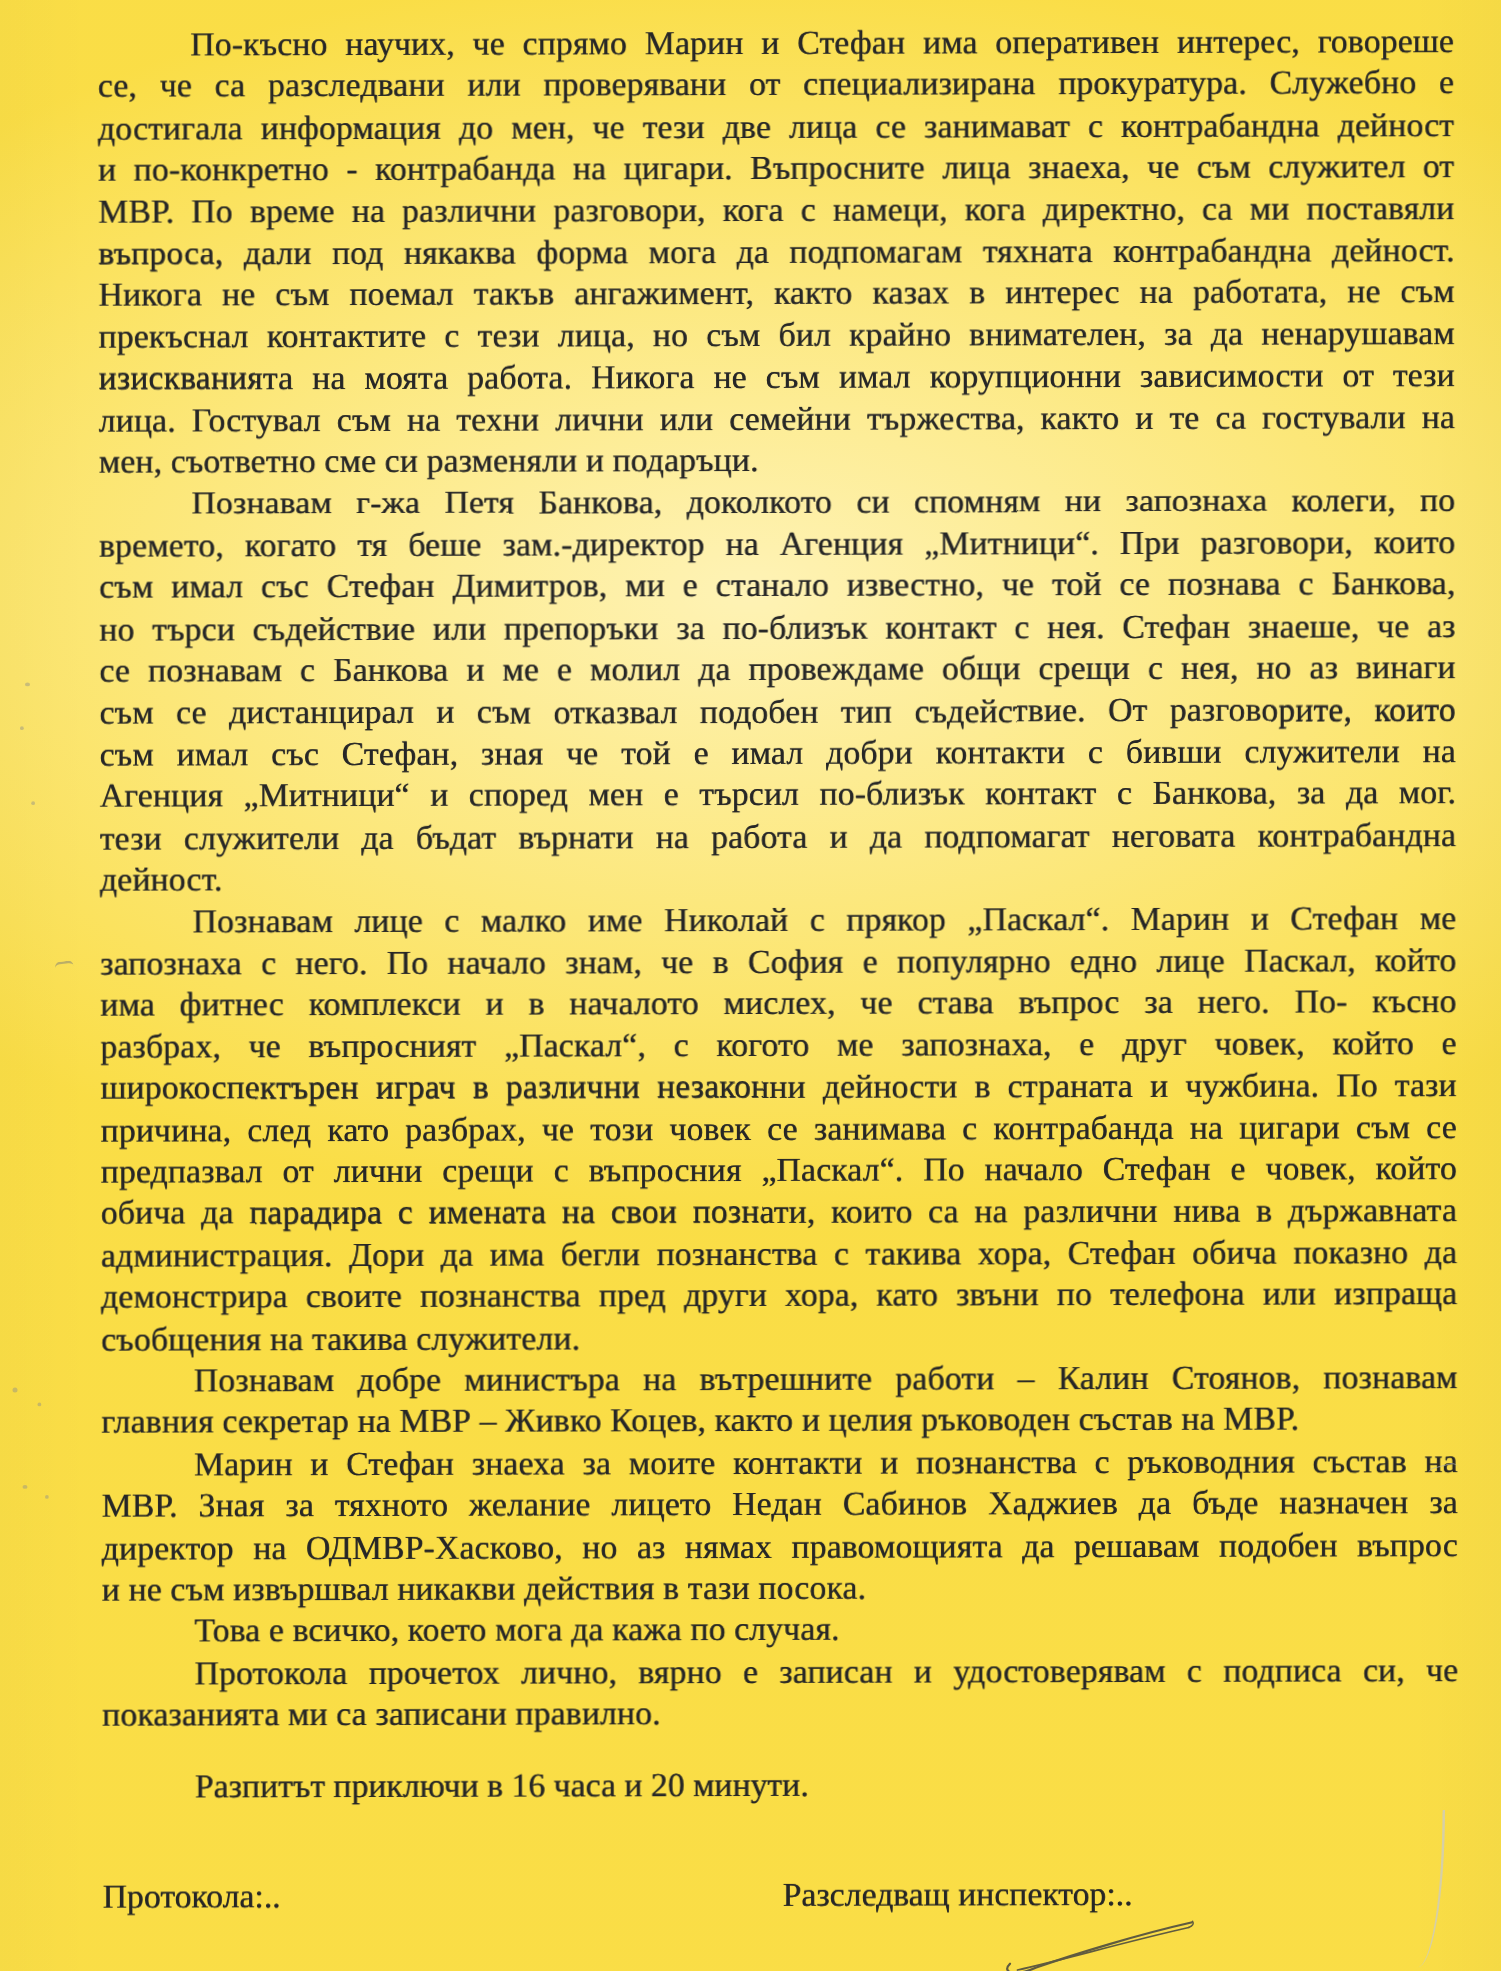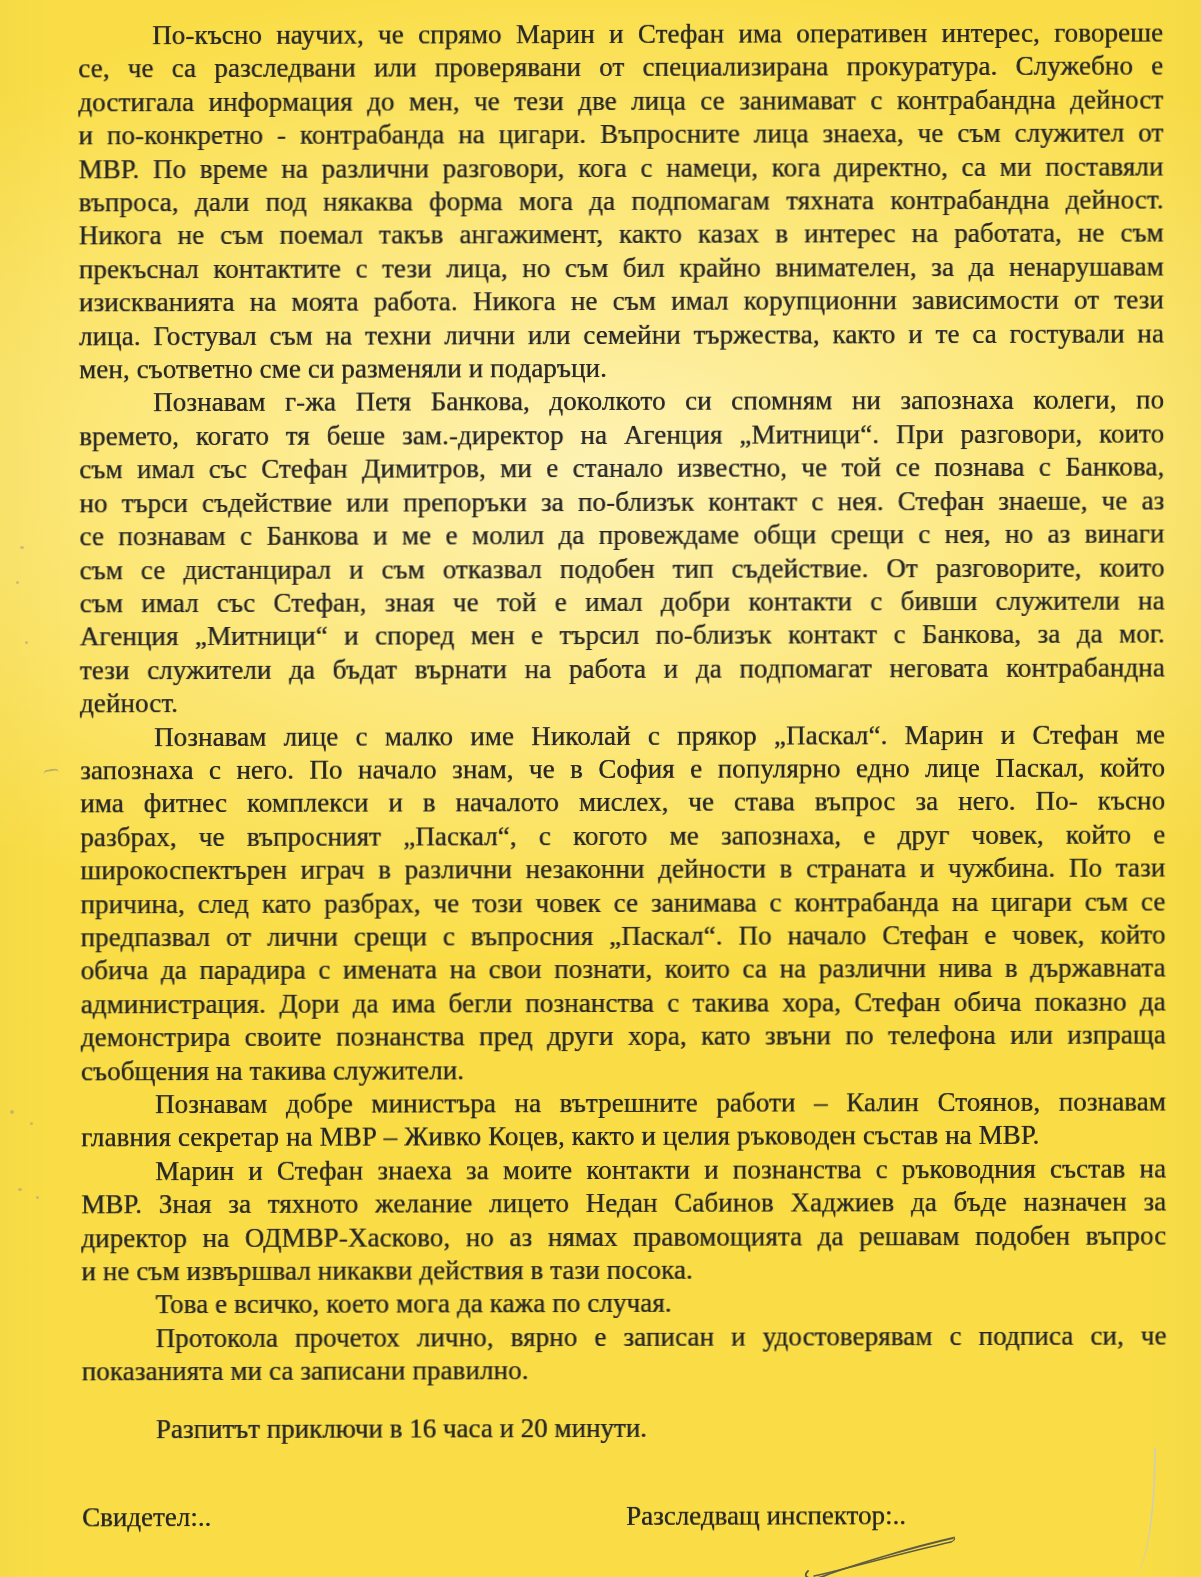--- a/index.html
+++ b/index.html
@@ -168,21 +168,21 @@
         </div>
         <div class="paragraph">
           <div class="line first">Протокола прочетох лично, вярно е записан и удостоверявам с подписа си, че</div>
           <div class="line last">показанията ми са записани правилно.</div>
         </div>
       </div>
 
     <div class="closing">Разпитът приключи в 16 часа и 20 минути.</div>
 
     <div class="footer">
-      <span class="sig-label">Свидетел:..</span>
+      <span class="sig-label">Протокола:..</span>
       <span class="sig-label inspector">Разследващ инспектор:..</span>
     </div>
   </div>
 
   <svg class="scribble" viewBox="0 0 165 56">
     <path d="M10 45 q-5 5 1 7 q6 2 20 -4 C 62 37 115 21 155 12" fill="none" stroke="#45453f" stroke-width="1.8" stroke-linecap="round"></path>
     <path d="M16 50 C 52 42 104 27 153 16" fill="none" stroke="#45453f" stroke-width="1.4" stroke-linecap="round"></path>
     <path d="M153 16 q5 -2 3 -5" fill="none" stroke="#45453f" stroke-width="1.2" stroke-linecap="round"></path>
   </svg>
 

